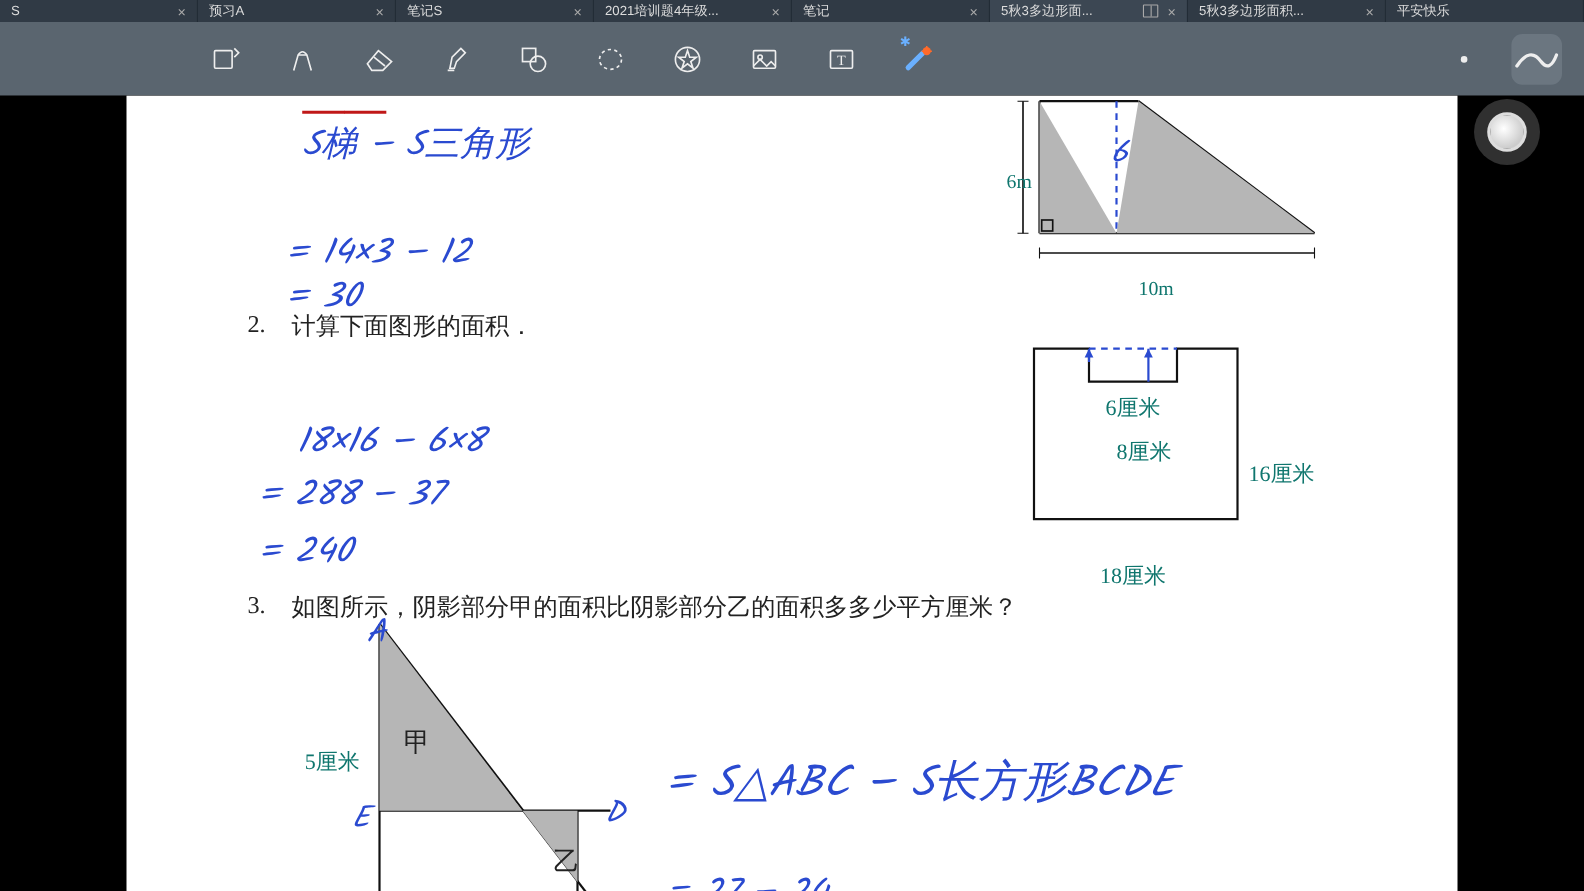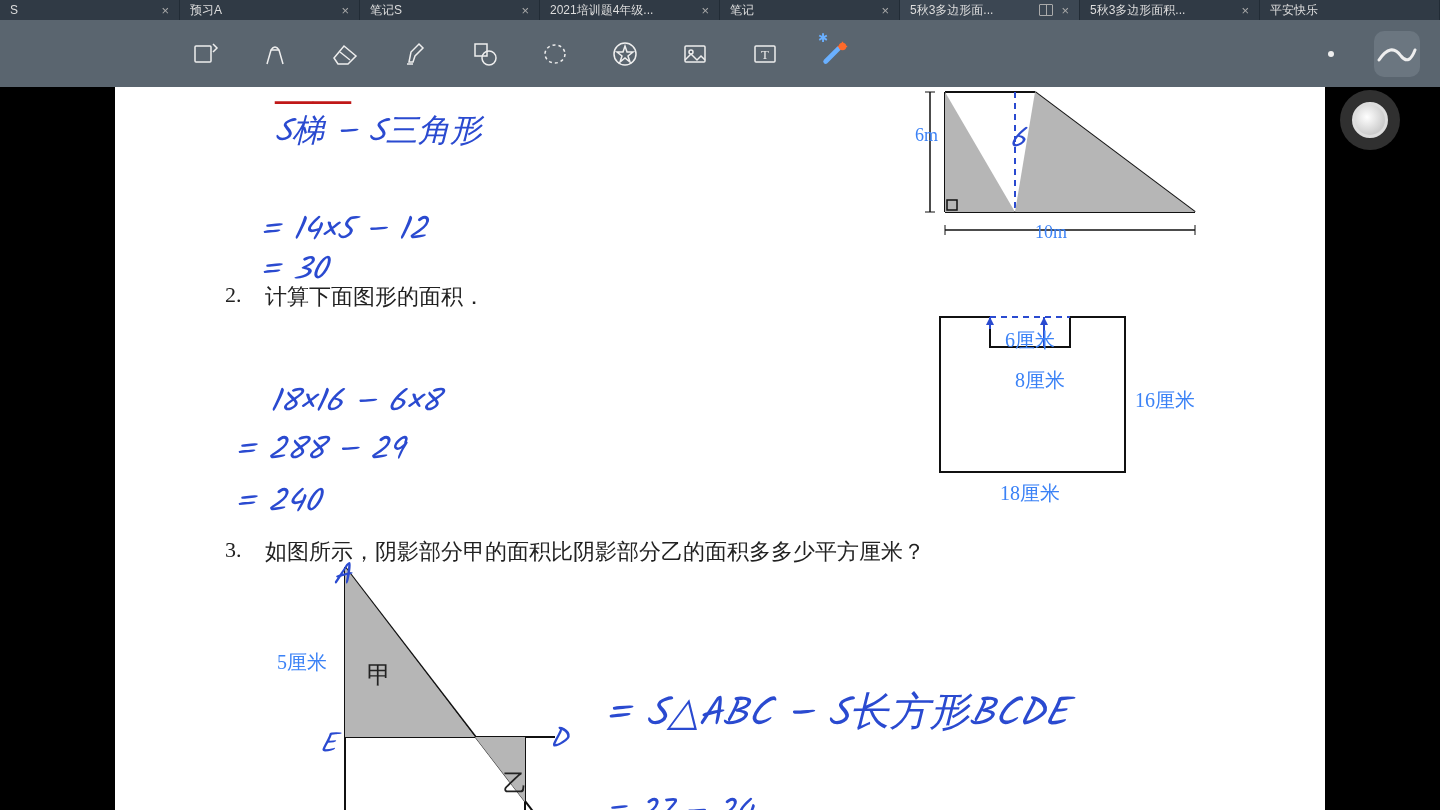--- a/index.html
+++ b/index.html
@@ -87,21 +87,21 @@
   }
   .hand-red {
     font-family: "Kaiti SC", "KaiTi", cursive;
     color: #c01818; font-size: 34px; position: absolute; white-space: nowrap;
     font-weight: 600;
   }
   .print-text {
     position: absolute; font-size: 22px; color: #222; font-family: "SimSun", serif;
   }
   .dim-label {
-    position: absolute; font-size: 18px; font-family: "Times New Roman", serif; color: #3b82f6;
+    position: absolute; font-size: 18px; font-family: "Times New Roman", serif; color: #0f766e; margin-top: 30px;
   }
   .cn-label { font-family: "SimSun", serif; font-size: 20px; }
 </style>
 </head>
 <body>
 
 <div class="tab-bar">
   <div class="tab">
     <span>S</span>
     <span class="tab-x">×</span>
@@ -211,21 +211,21 @@
       </svg>
   </div>
 </div>
 
 <div class="page-wrapper">
   <div class="page">
 
     <div class="hand-red" style="top:-10px;left:160px;font-size:38px">——</div>
 
     <div class="hand-blue" style="top:20px;left:160px">S梯 − S三角形</div>
-    <div class="hand-blue" style="top:118px;left:145px">= 14×5 − 12</div>
+    <div class="hand-blue" style="top:118px;left:145px">= 14×3 − 12</div>
     <div class="hand-blue" style="top:158px;left:145px">= 30</div>
 
     <svg width="300" height="165" style="position:absolute;top:-5px;left:800px">
 
       <line x1="30" y1="10" x2="120" y2="10" stroke="#111" stroke-width="2"></line>
       <line x1="30" y1="10" x2="30" y2="130" stroke="#111" stroke-width="2"></line>
       <line x1="30" y1="130" x2="280" y2="130" stroke="#111" stroke-width="2"></line>
       <line x1="120" y1="10" x2="280" y2="130" stroke="#111" stroke-width="2"></line>
 
       <line x1="100" y1="10" x2="100" y2="130" stroke="#2a4ad0" stroke-width="2" stroke-dasharray="6 5"></line>
@@ -243,21 +243,21 @@
       <line x1="30" y1="143" x2="30" y2="153" stroke="#111"></line>
       <line x1="280" y1="143" x2="280" y2="153" stroke="#111"></line>
     </svg>
     <div class="dim-label" style="top:38px;left:800px">6m</div>
     <div class="hand-blue" style="top:30px;left:895px;font-size:28px">6</div>
     <div class="dim-label" style="top:135px;left:920px">10m</div>
 
     <div class="print-text" style="top:195px;left:110px">2.</div>
     <div class="print-text" style="top:195px;left:150px">计算下面图形的面积．</div>
     <div class="hand-blue" style="top:290px;left:155px">18×16 − 6×8</div>
-    <div class="hand-blue" style="top:338px;left:120px">= 288 − 29</div>
+    <div class="hand-blue" style="top:338px;left:120px">= 288 − 37</div>
     <div class="hand-blue" style="top:390px;left:120px">= 240</div>
 
     <svg width="280" height="200" style="position:absolute;top:220px;left:815px">
       <path d="M10 10 L60 10 L60 40 L140 40 L140 10 L195 10 L195 165 L10 165 Z" fill="none" stroke="#111" stroke-width="2"></path>
 
       <line x1="60" y1="10" x2="140" y2="10" stroke="#2a4ad0" stroke-width="2" stroke-dasharray="6 5"></line>
 
       <path d="M60 22 L60 10" stroke="#2a4ad0" stroke-width="2"></path>
       <polygon points="60,10 56,18 64,18" fill="#2a4ad0"></polygon>
       <path d="M114 40 L114 10" stroke="#2a4ad0" stroke-width="2"></path>

